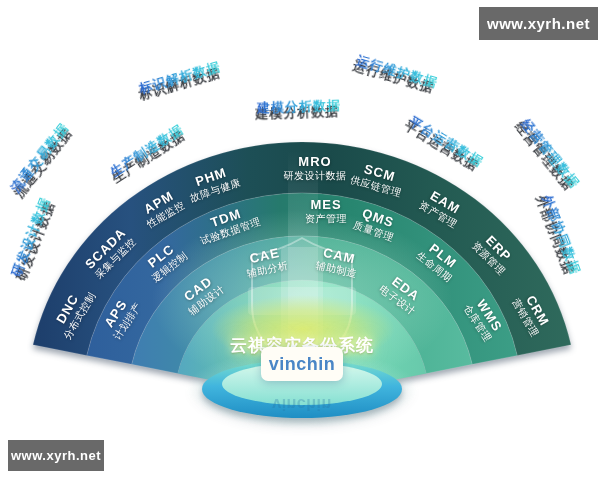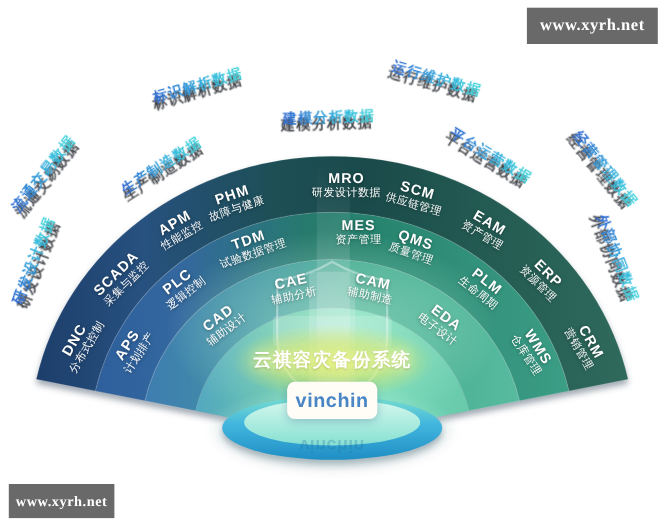--- a/index.html
+++ b/index.html
@@ -22,40 +22,40 @@
 
   
   .sys-label {
     position:absolute; color:#ffffff; text-align:center; white-space:nowrap;
     line-height:1.22; text-shadow:0 1px 3px rgba(0,0,0,0.38);
   }
   .sys-abbr { display:block; font-weight:bold; font-size:13px; letter-spacing:1px; }
   .sys-name { display:block; font-size:10px; letter-spacing:0.5px; }
 
   .title {
-    position:absolute; left:302px; top:327px; transform:translate(-50%,-50%);
+    position:absolute; left:302px; top:345px; transform:translate(-50%,-50%);
     font-size:17px; font-weight:bold; letter-spacing:1px; color:#ffffff; white-space:nowrap;
     text-shadow:0 0 10px rgba(255,255,180,0.95), 0 0 18px rgba(230,240,120,0.7), 0 1px 2px rgba(90,110,30,0.5);
   }
 
   .brand-box {
     position:absolute; left:302px; top:364px; transform:translate(-50%,-50%);
     width:82px; height:34px; background:#fffdf6; border-radius:7px;
     display:flex; align-items:center; justify-content:center;
     box-shadow:0 2px 8px rgba(40,90,130,0.30);
   }
   .brand-text { color:#4a86c6; font-weight:bold; font-size:18px; letter-spacing:0.5px; }
   .brand-reflection {
     position:absolute; left:302px; top:404px; transform:translate(-50%,-50%) scaleY(-1);
     color:rgba(35,110,160,0.28); font-weight:bold; font-size:16px; letter-spacing:0.5px;
   }
 
   .watermark {
     position:absolute; background:#696969; color:#ffffff; font-weight:bold;
-    display:flex; align-items:center; justify-content:center; letter-spacing:0.5px;font-family:Liberation Serif, serif;
+    display:flex; align-items:center; justify-content:center; letter-spacing:0.5px;
   }
   .wm-top    { left:479px; top:7px;   width:119px; height:33px; font-size:15px; }
   .wm-bottom { left:8px;   top:440px; width:96px;  height:31px; font-size:13px; }
 </style>
 </head>
 <body>
 
 <div class="stage">
 
   <svg class="fan" width="600" height="480" viewBox="0 0 600 480">

